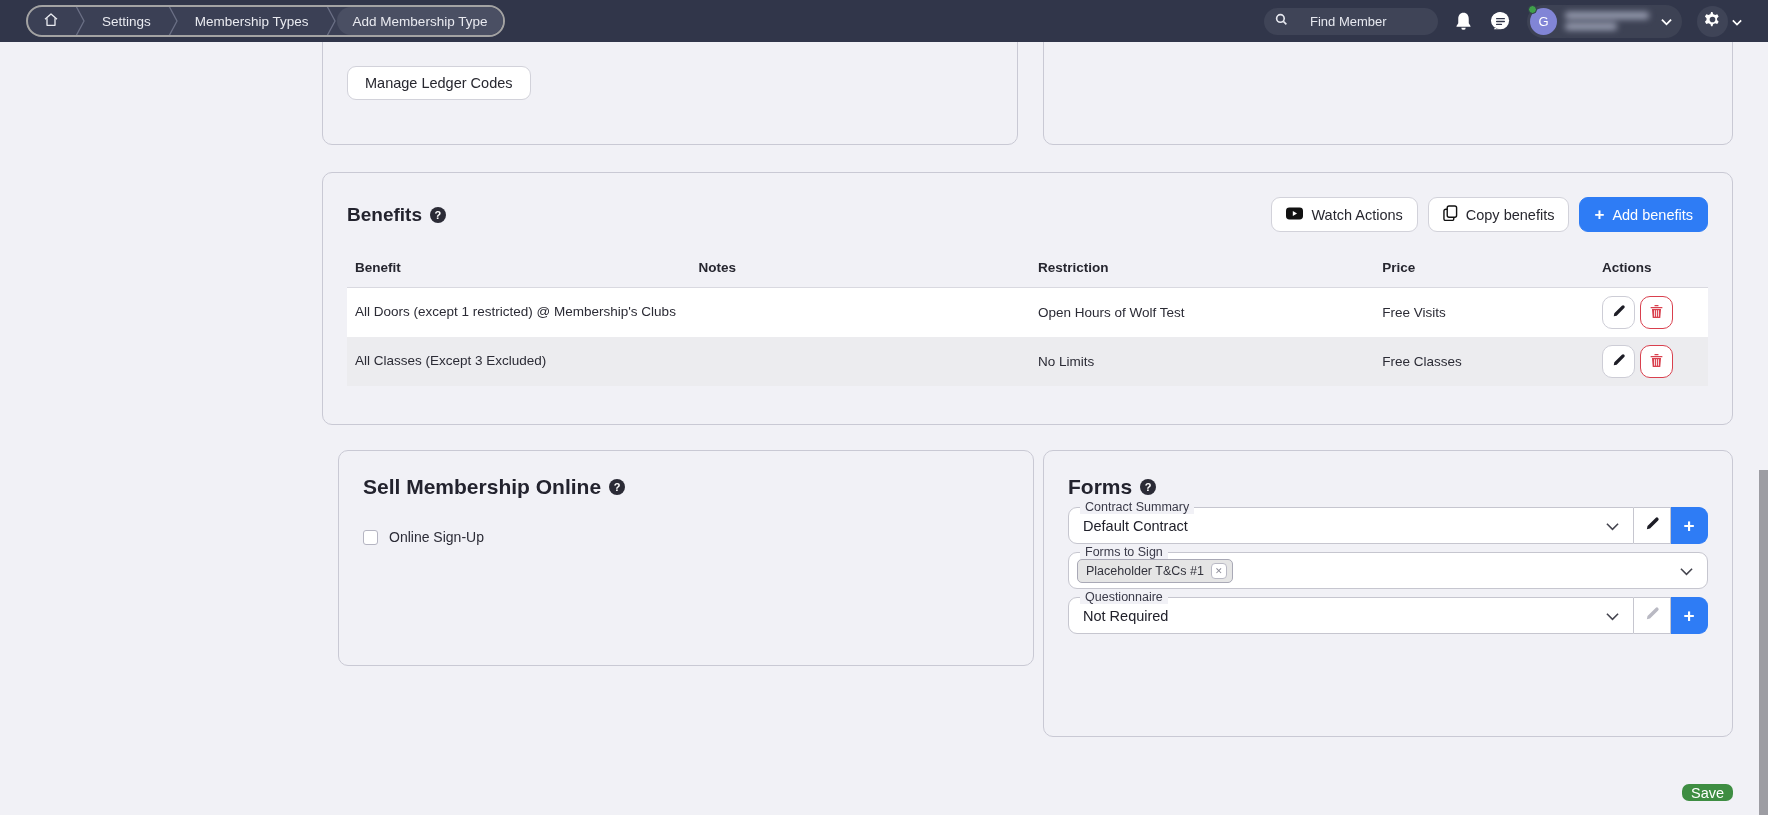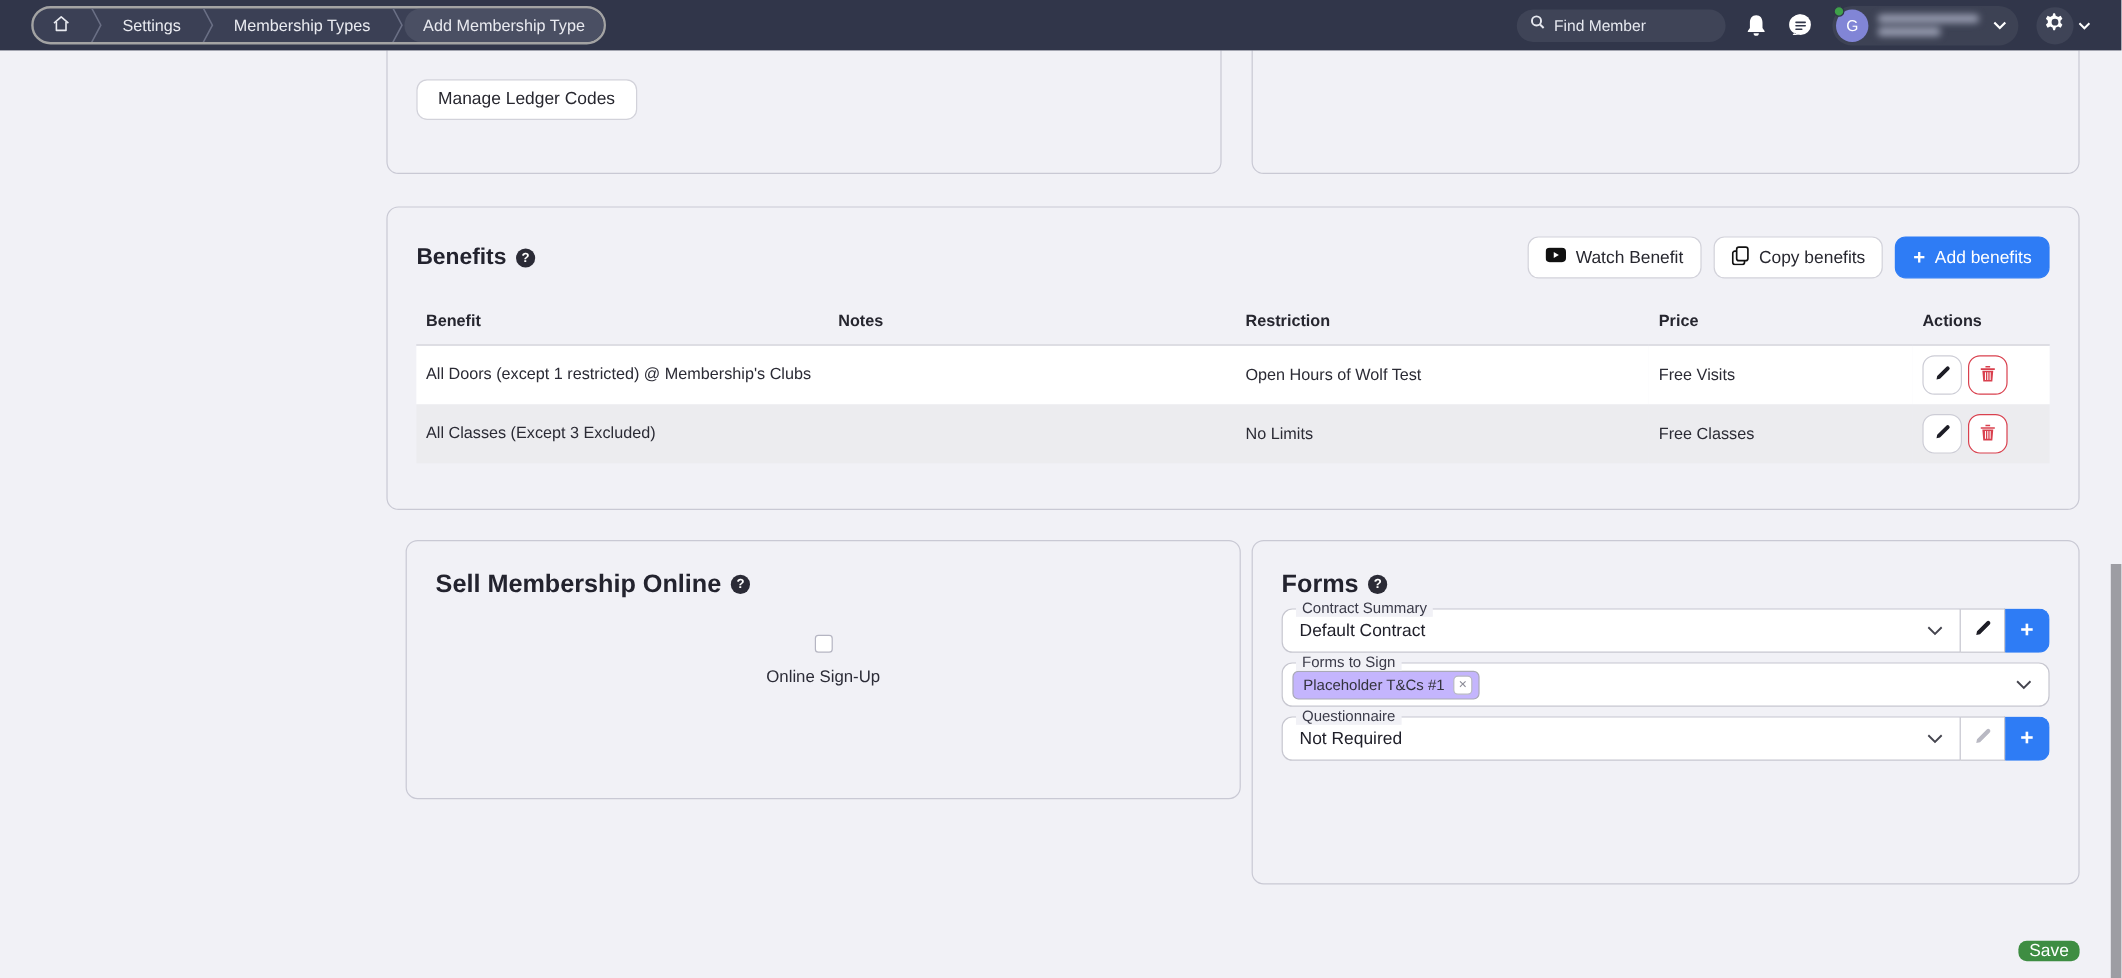--- a/index.html
+++ b/index.html
@@ -7,21 +7,21 @@
   body { font-family:"Liberation Sans","DejaVu Sans",sans-serif; background:#f1f1f6; color:#2e2e3a; position:relative; }
 
   
   .navbar { position:absolute; left:0; top:0; width:1768px; height:42px; background:#31364a; display:flex; align-items:center; padding:0 26px; z-index:50; }
   .breadcrumb { display:flex; align-items:center; height:32px; background:#3b4055; border:2px solid #a3a3a3; border-radius:999px; overflow:hidden; }
   .crumb { display:flex; align-items:center; padding:0 16px; height:100%; font-size:13.5px; color:#e9eaf0; cursor:pointer; white-space:nowrap; }
   .crumb.home { padding:0 15px; }
   .crumb.active { background:#4a4f63; border-radius:999px; }
   .crumb-sep { height:32px; width:12px; flex:0 0 auto; }
   .nav-right { margin-left:auto; display:flex; align-items:center; gap:15px; }
-  .searchbox { width:174px; height:27px; background:#3f4457; border-radius:999px; display:flex; align-items:center; padding:0 11px; gap:7px; }
+  .searchbox { width:174px; height:27px; background:#3f4457; border-radius:999px; display:flex; align-items:center; padding:0 11px; gap:22px; }
   .searchbox input { background:transparent; border:none; outline:none; color:#e6e8ef; font-size:13px; width:100%; font-family:inherit; }
   .searchbox input::placeholder { color:#e6e8ef; opacity:1; }
   .nav-icon { display:flex; align-items:center; justify-content:center; cursor:pointer; }
   .user-pill { display:flex; align-items:center; background:#3d4254; border-radius:999px; height:33px; padding:3px 10px 3px 3px; gap:8px; cursor:pointer; position:relative; }
   .avatar { width:27px; height:27px; border-radius:50%; background:#8185d6; color:#fff; font-size:13px; display:flex; align-items:center; justify-content:center; position:relative; }
   .status-dot { position:absolute; left:-2px; top:-3px; width:9px; height:9px; border-radius:50%; background:#3fA04a; border:1px solid #31364a; }
   .blur-name { display:flex; flex-direction:column; gap:4px; filter:blur(3px); }
   .blur-line { height:7px; border-radius:3px; background:#9ba0b4; }
   .gear-circle { width:31px; height:31px; border-radius:50%; background:#3f4457; display:flex; align-items:center; justify-content:center; cursor:pointer; }
 
@@ -55,34 +55,34 @@
   td.benefit-cell { width:344px; line-height:1.4; }
   td.notes-cell { width:340px; }
   td.restriction-cell { width:345px; }
   td.price-cell { width:220px; }
   td.actions-cell { width:114px; }
   .action-group { display:flex; gap:5px; }
   .icon-btn { width:33px; height:33px; border-radius:10px; background:#fff; border:1px solid #cdcdd6; display:flex; align-items:center; justify-content:center; cursor:pointer; }
   .icon-btn.danger { border-color:#d9404e; }
 
   
-  .check-row { display:flex; align-items:center; gap:11px; margin-top:30px; cursor:pointer;flex-direction:column; }
+  .check-row { display:flex; align-items:center; gap:11px; margin-top:30px; cursor:pointer; }
   .checkbox { width:15px; height:15px; border:1px solid #b5b5c2; border-radius:3px; background:#fff; }
   .check-label { font-size:14px; color:#2c2c37; }
 
   
   .form-group { position:relative; margin-top:8px; }
   .form-label { position:absolute; top:-7px; left:12px; background:#f1f1f6; padding:0 5px; font-size:12.5px; color:#3b3b49; z-index:2; }
   .input-row { display:flex; height:37px; }
   .select { flex:1; background:#fff; border:1px solid #c6c6cf; border-radius:9px; display:flex; align-items:center; padding:15px 14px; font-size:14.5px; color:#20202a; cursor:pointer; position:relative; }
   .select.grouped { border-radius:9px 0 0 9px; }
   .select .chev { margin-left:auto; }
   .seg-btn { width:37px; background:#fff; border:1px solid #c6c6cf; border-left:none; display:flex; align-items:center; justify-content:center; cursor:pointer; }
   .seg-btn.blue { background:#2e7cf5; border-color:#2e7cf5; border-radius:0 9px 9px 0; color:#fff; font-size:19px; font-weight:bold; }
-  .chip { display:inline-flex; align-items:center; gap:7px; border:1px solid #a9a9b6; border-radius:5px; background:#c4b5fd; padding:3px 5px 3px 8px; font-size:12.5px; color:#33333d; }
+  .chip { display:inline-flex; align-items:center; gap:7px; border:1px solid #a9a9b6; border-radius:5px; background:#e5e5e5; padding:3px 5px 3px 8px; font-size:12.5px; color:#33333d; }
   .chip-x { width:16px; height:16px; border:1px solid #b9b9c4; border-radius:4px; color:#8a8a96; font-size:9px; display:flex; align-items:center; justify-content:center; cursor:pointer; background:#fff; }
 
   
   .scroll-thumb { position:absolute; right:0; top:470px; width:9px; height:345px; background:#9d9da3; z-index:60; }
 </style>
 </head>
 <body>
 
 <div class="navbar">
   <div class="breadcrumb">
@@ -179,21 +179,21 @@
         <span class="q-icon">?</span>
       </div>
       <div class="head-buttons">
         <button class="btn">
           <span>
             <svg width="17" height="13" viewBox="0 0 20 14">
                 <rect x="0" y="0" width="20" height="14" rx="4" fill="#111"></rect>
                 <path d="M8 4 L13 7 L8 10 Z" fill="#fff"></path>
               </svg>
           </span>
-          <span>Watch Benefit</span>
+          <span>Watch Actions</span>
         </button>
         <button class="btn">
           <span>
             <svg width="15" height="16" viewBox="0 0 16 17" fill="none" stroke="#111" stroke-width="1.5">
                 <rect x="4.5" y="1" width="10" height="12" rx="2"></rect>
                 <path d="M11.5 13 v1.5 a2 2 0 0 1 -2 2 h-6.5 a2 2 0 0 1 -2 -2 v-8 a2 2 0 0 1 2 -2 h1.5"></path>
               </svg>
           </span>
           <span>Copy benefits</span>
         </button>

